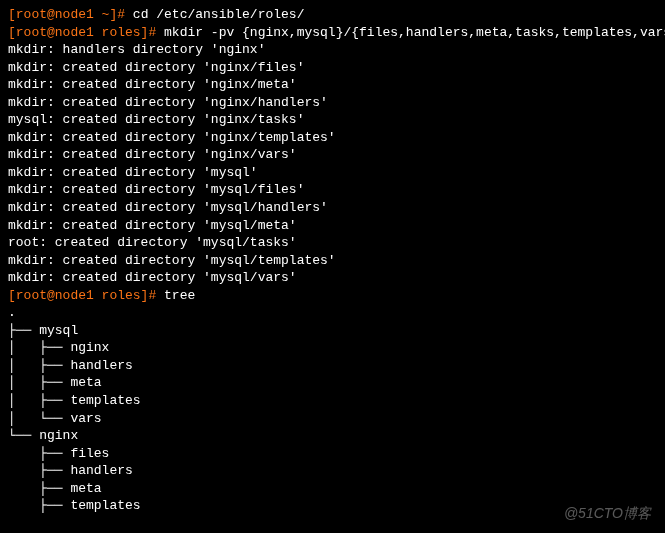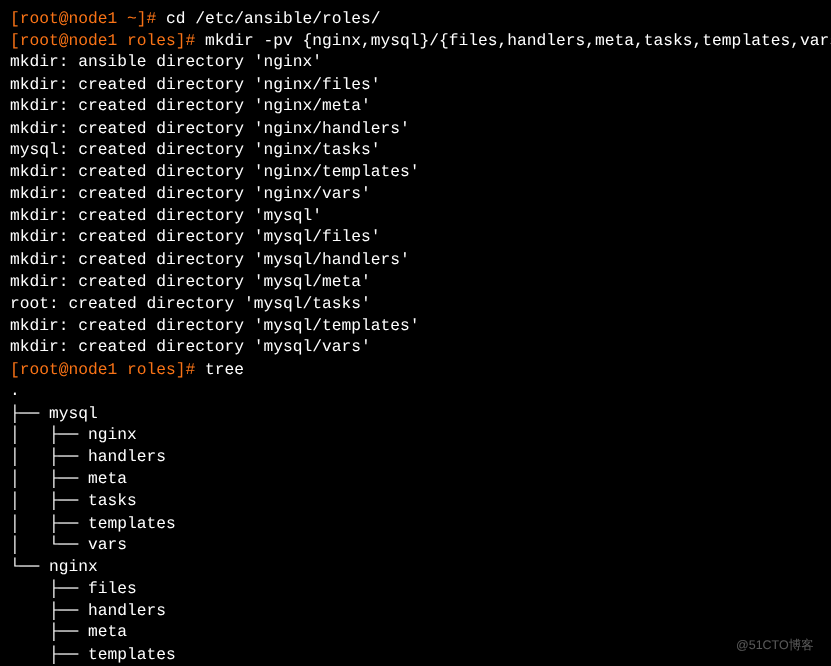--- a/index.html
+++ b/index.html
@@ -15,32 +15,33 @@
       position: relative;
       overflow: hidden;
     }
     .line { white-space: pre; }
     .red { color: #f97316; }
     .watermark {
       position: absolute;
       bottom: 10px;
       right: 14px;
       color: rgba(255,255,255,0.35);
-      font-size: 10px;
+      font-size: 14px;
       font-family: sans-serif;
+      font-style: italic;
     }
   </style>
 </head>
 <body>
 
 <div>
   <div class="line"><span class="red">[root@node1 ~]# </span><span>cd /etc/ansible/roles/</span></div>
   <div class="line"><span class="red">[root@node1 roles]# </span><span>mkdir -pv {nginx,mysql}/{files,handlers,meta,tasks,templates,vars}</span></div>
   <div id="mkdir-block">
-      <div class="line">mkdir: ansible directory 'nginx'</div>
+      <div class="line">mkdir: handlers directory 'nginx'</div>
       <div class="line">mkdir: created directory 'nginx/files'</div>
       <div class="line">mkdir: created directory 'nginx/meta'</div>
       <div class="line">mkdir: created directory 'nginx/handlers'</div>
       <div class="line">mysql: created directory 'nginx/tasks'</div>
       <div class="line">mkdir: created directory 'nginx/templates'</div>
       <div class="line">mkdir: created directory 'nginx/vars'</div>
       <div class="line">mkdir: created directory 'mysql'</div>
       <div class="line">mkdir: created directory 'mysql/files'</div>
       <div class="line">mkdir: created directory 'mysql/handlers'</div>
       <div class="line">mkdir: created directory 'mysql/meta'</div>
@@ -48,21 +49,20 @@
       <div class="line">mkdir: created directory 'mysql/templates'</div>
       <div class="line">mkdir: created directory 'mysql/vars'</div>
     </div>
   <div class="line"><span class="red">[root@node1 roles]# </span><span>tree</span></div>
   <div id="tree-block">
       <div class="line">.</div>
       <div class="line">├── mysql</div>
       <div class="line">│   ├── nginx</div>
       <div class="line">│   ├── handlers</div>
       <div class="line">│   ├── meta</div>
-      <div class="line">│   ├── tasks</div>
       <div class="line">│   ├── templates</div>
       <div class="line">│   └── vars</div>
       <div class="line">└── nginx</div>
       <div class="line">    ├── files</div>
       <div class="line">    ├── handlers</div>
       <div class="line">    ├── meta</div>
       <div class="line">    ├── templates</div>
     </div>
 
 </div>

